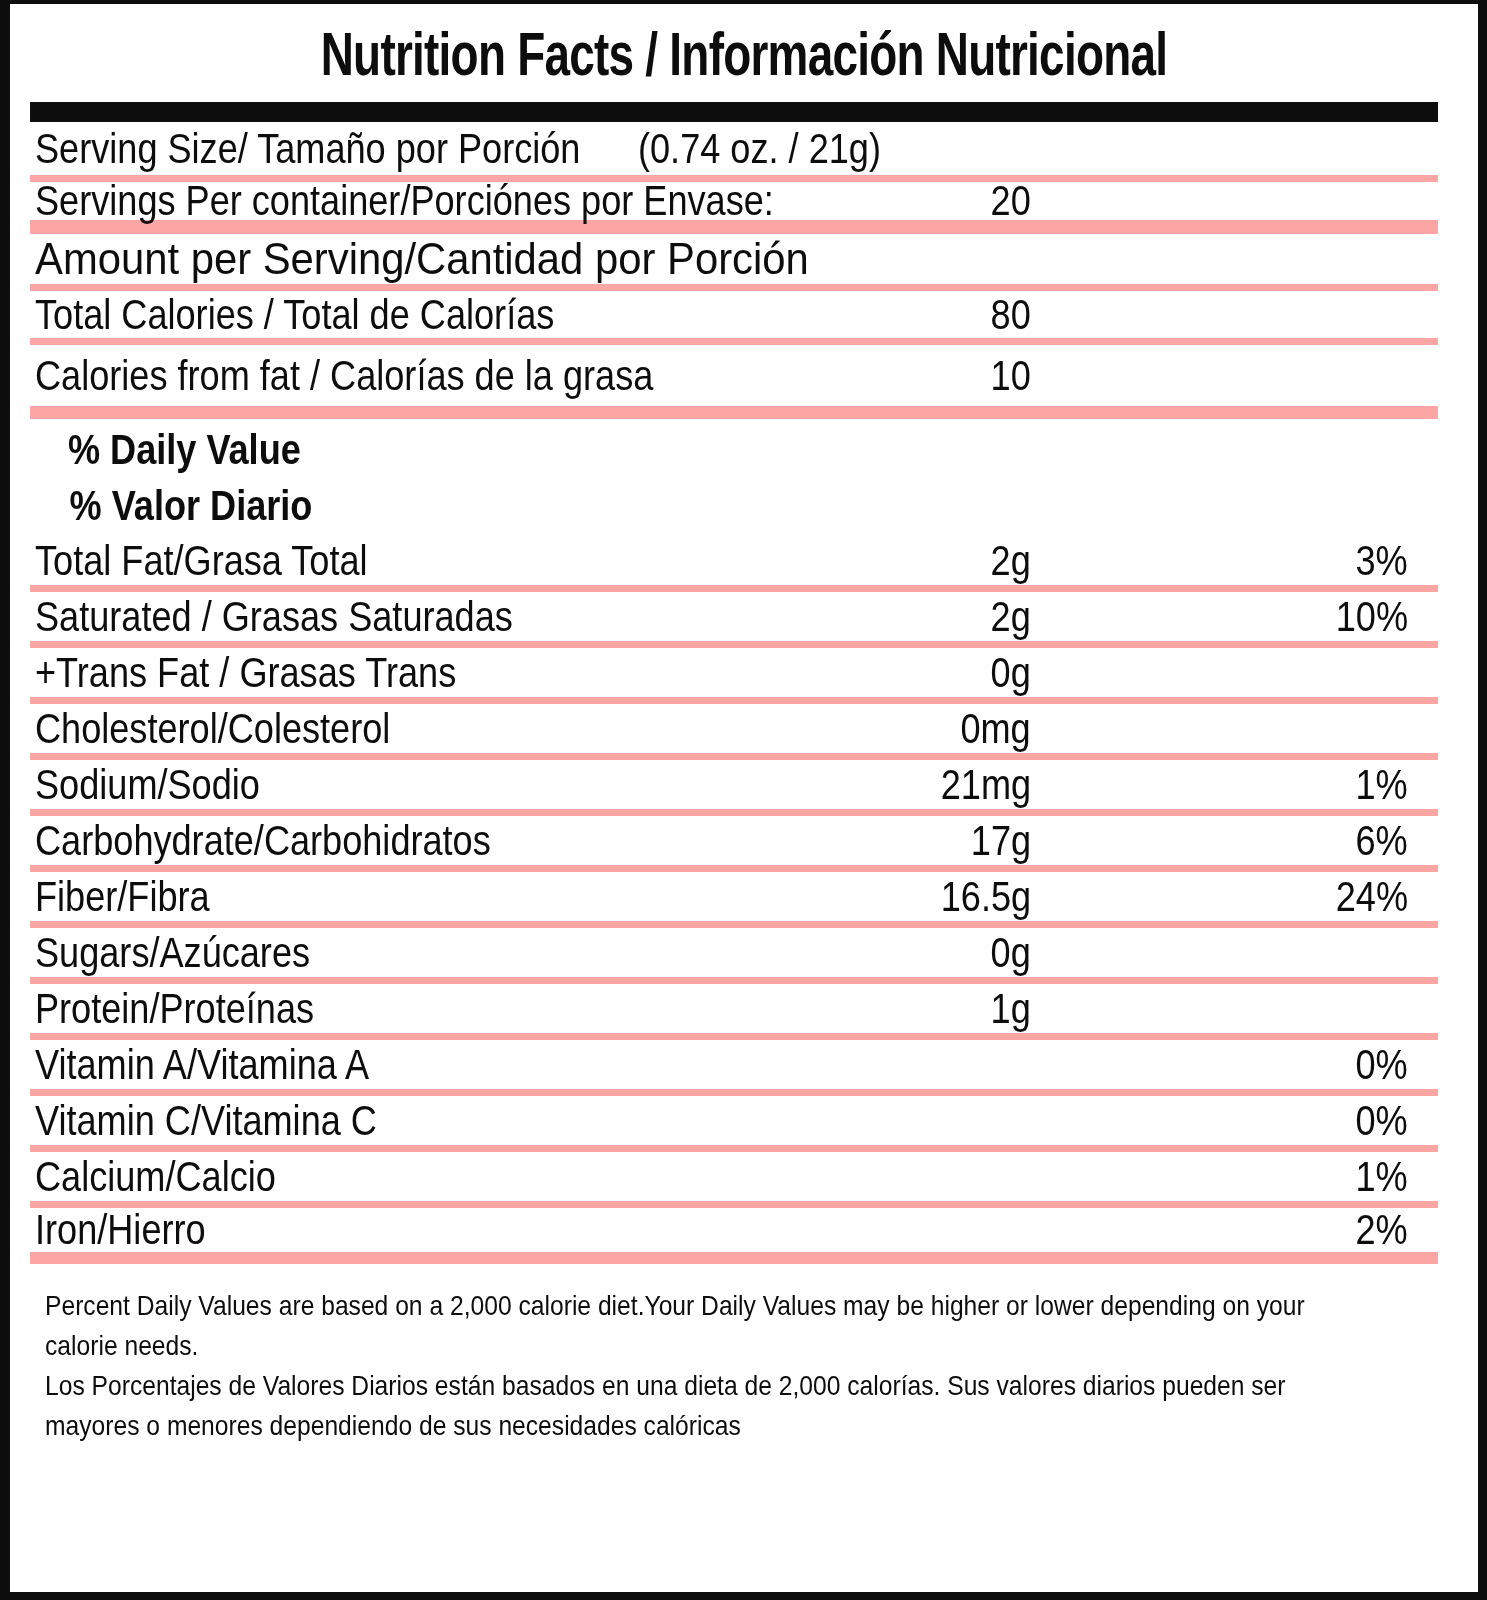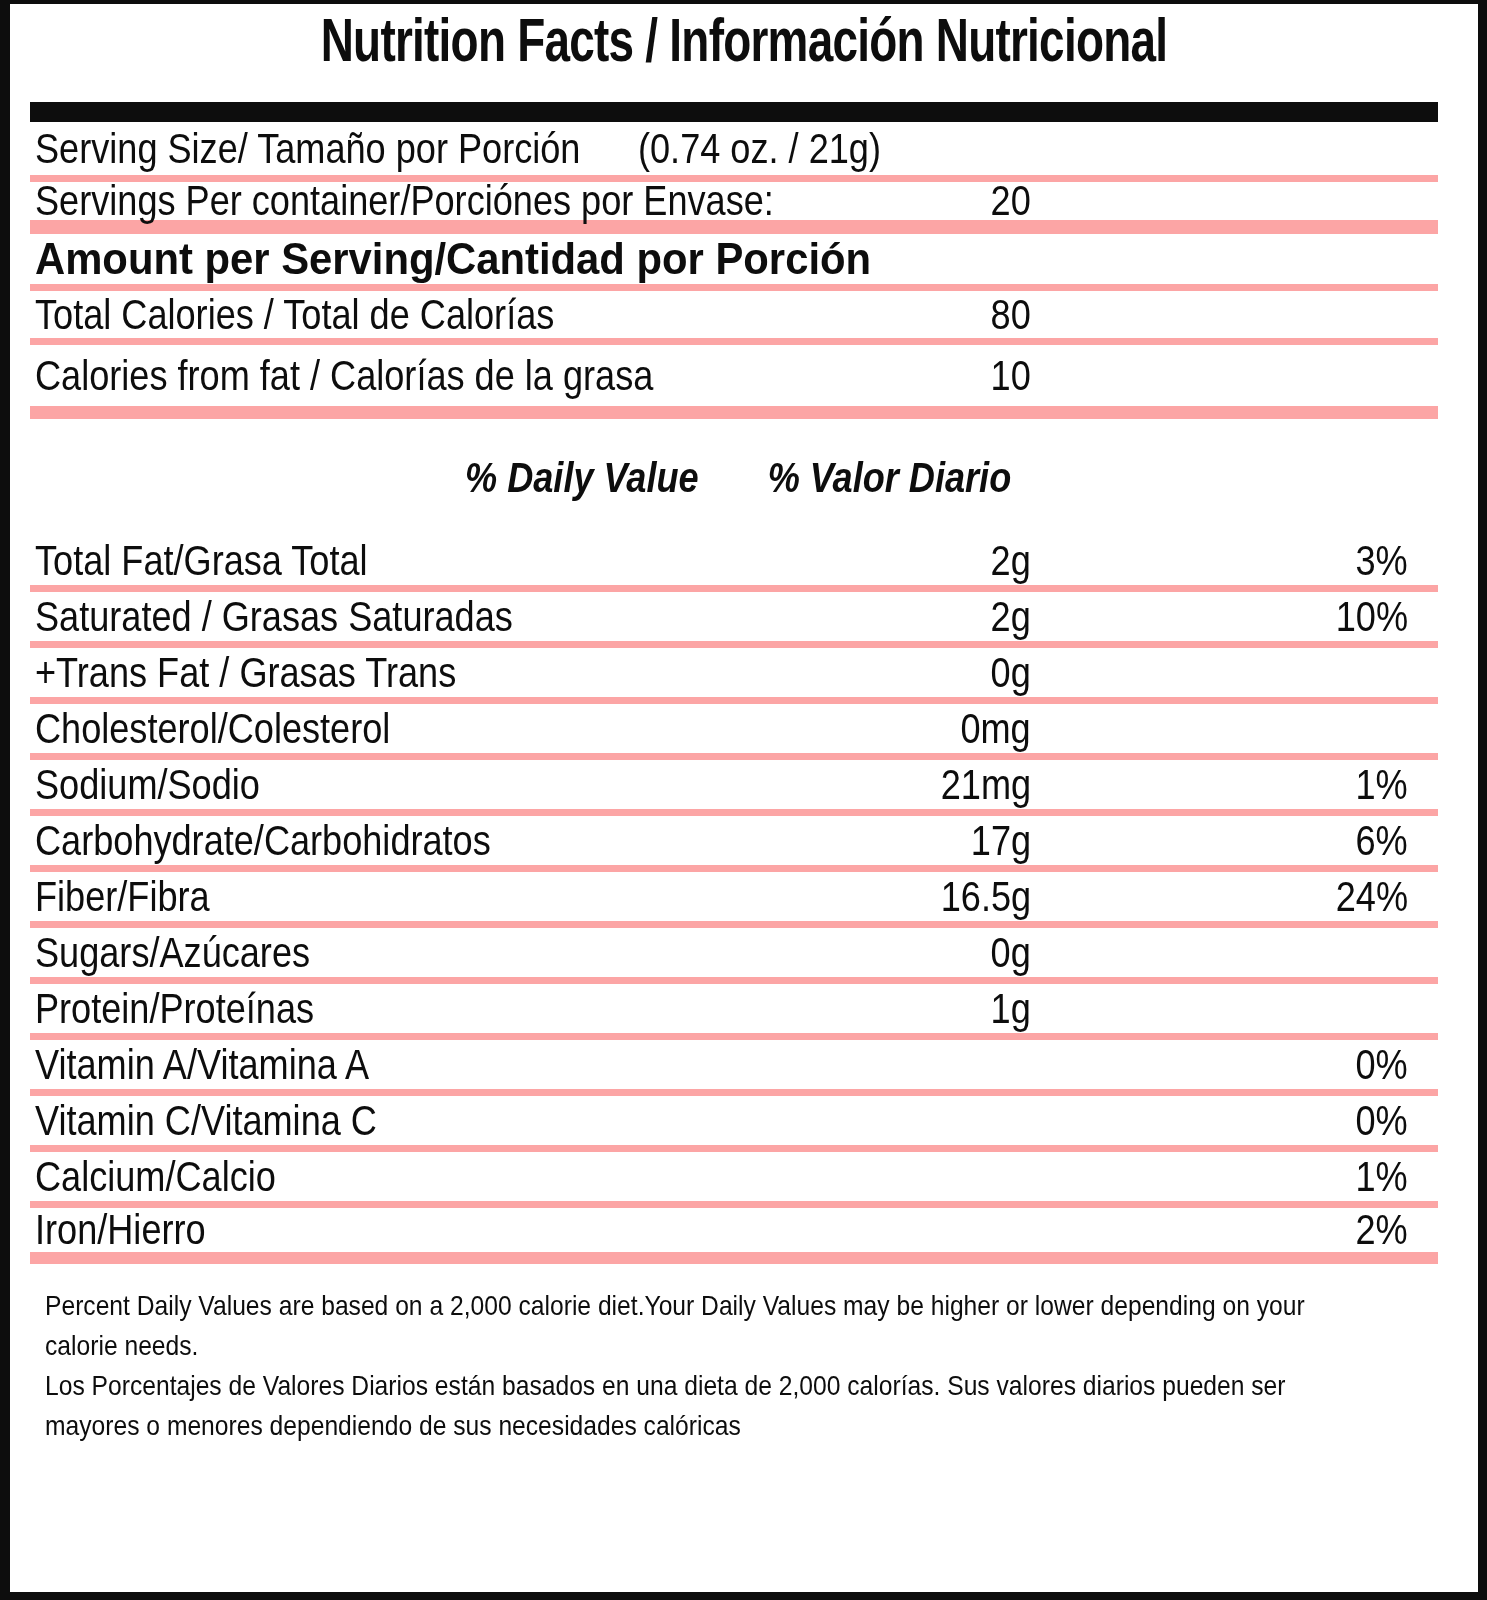--- a/index.html
+++ b/index.html
@@ -11,46 +11,46 @@
     color:#0d0d0d;
     border-style:solid;
     border-color:#0d0d0d;
     border-width:4px 9px 8px 10px;
     font-family:"Liberation Sans", sans-serif;
     overflow:hidden;
   }
   .inner { margin:0 40px 0 20px; }
 
   
-  .title-block { height:98px; display:flex; justify-content:center; }
+  .title-block { height:98px; display:flex; align-items:center; justify-content:center; }
   .title-block .t {
     font-size:62px; font-weight:bold; letter-spacing:-1px; white-space:nowrap;
     display:inline-block; transform:scaleX(0.74); transform-origin:50% 50%;
   }
   .title-bar { height:20px; background:#0d0d0d; }
 
   
   .row { position:relative; display:flex; align-items:center;
          border-bottom:7px solid #fca5a5; height:56px; font-size:42px; }
   .row .lbl { padding-left:5px; white-space:nowrap; }
   .c   { display:inline-block; transform:scaleX(0.86); transform-origin:0 50%; white-space:nowrap; }
   .c-r { display:inline-block; transform:scaleX(0.86); transform-origin:100% 50%; white-space:nowrap; }
   .val { position:absolute; left:756px; width:245px; text-align:right; }
   .pct { position:absolute; right:30px; text-align:right; }
 
   .r-serving  { height:60px; }
   .r-servings { height:52px; border-bottom-width:14px; }
-  .r-amount   { height:57px; font-weight:bold; font-size:44px;align-items:flex-end; }
+  .r-amount   { height:57px; font-weight:normal; font-size:44px;align-items:flex-end; }
   .r-amount .c { transform:scaleX(0.95); }
   .r-cal1 { height:54px; }
   .r-cal2 { height:74px; border-bottom-width:13px; }
   .serving-val { position:absolute; left:608px; white-space:nowrap; }
 
-  .r-dv { height:117px; border-bottom-width:13px; display:flex; flex-direction:row;
-          align-items:center; justify-content:center; font-weight:bold; font-size:42px;font-style:italic; }
+  .r-dv { height:117px; border-bottom-width:13px; display:flex; flex-direction:column;
+          align-items:flex-start; justify-content:center; font-weight:bold; font-size:42px; }
   .r-dv .dvline { line-height:56px; padding-right:30px; }
 
   .row.last { border-bottom-width:12px; }
 
   
   .footnote { padding:22px 10px 0 15px; font-size:28px; line-height:40px; }
   .footnote .fline { white-space:nowrap; }
   .footnote .c { transform:scaleX(0.88); }
 </style>
 </head>

